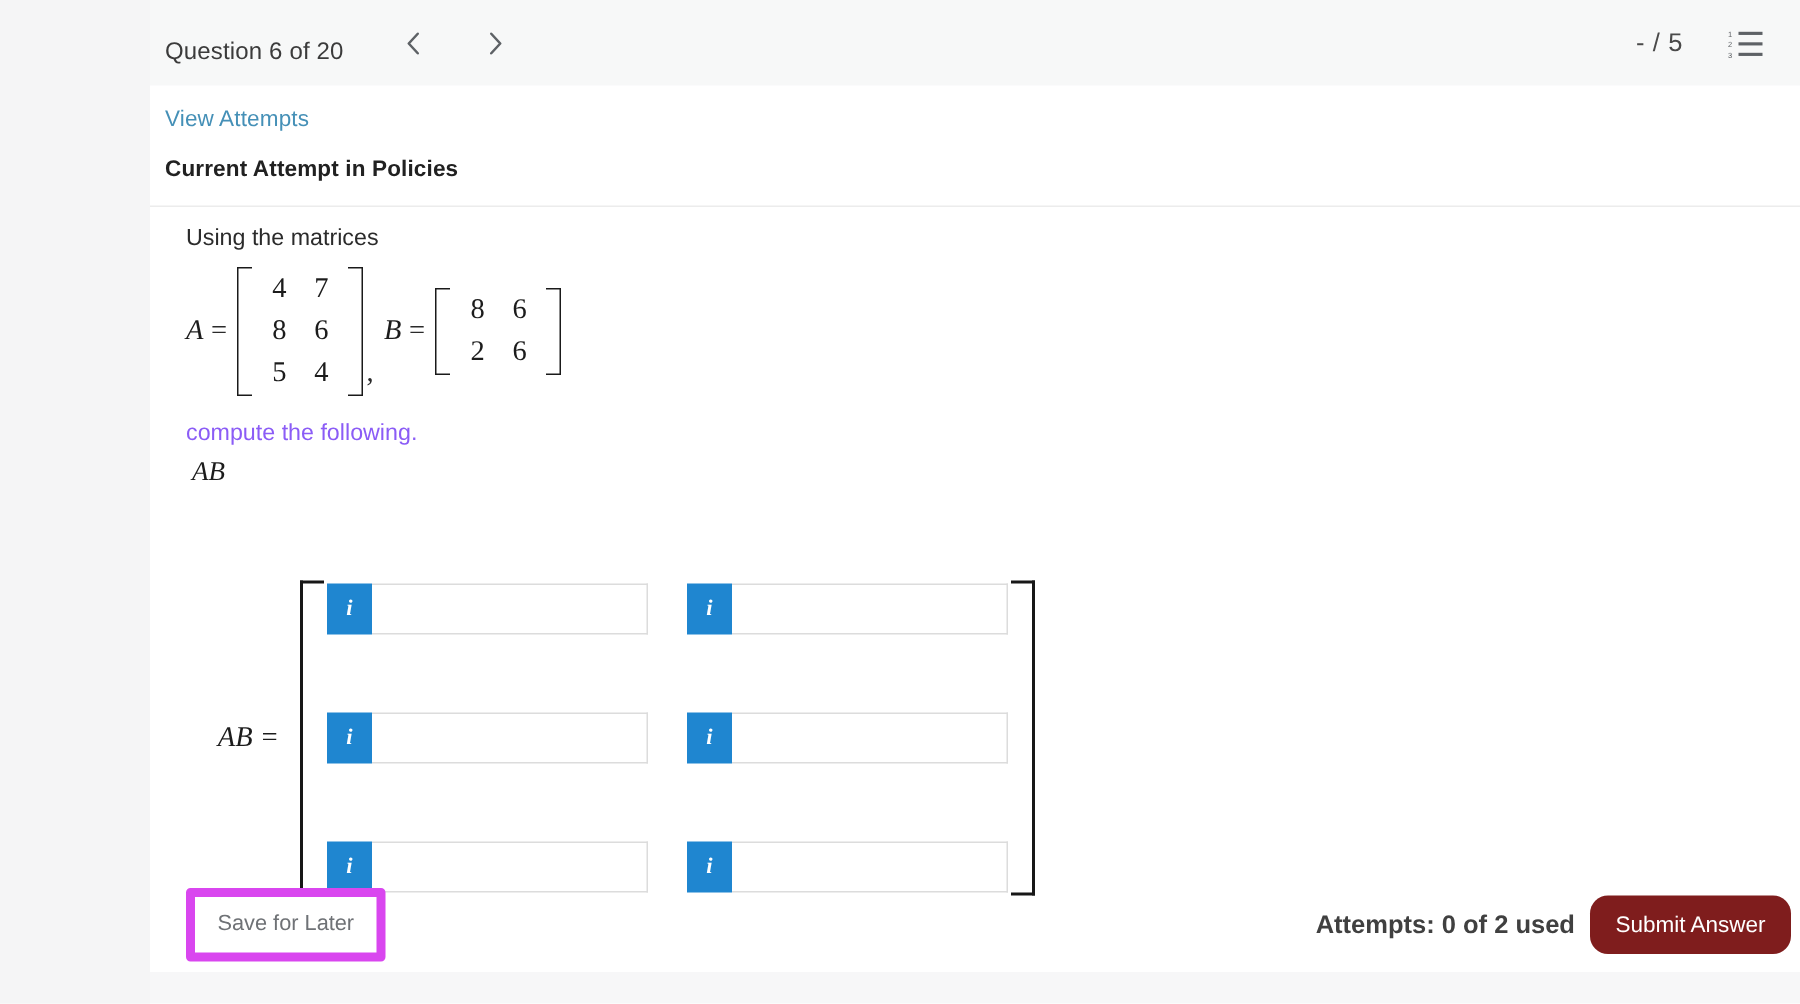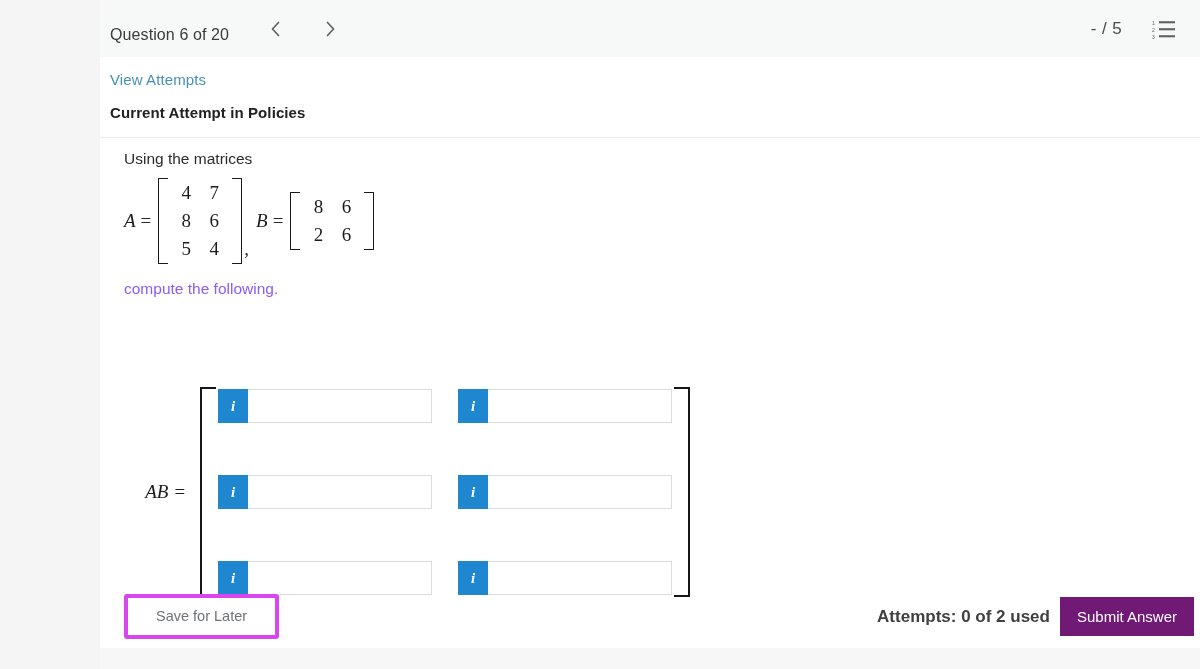--- a/index.html
+++ b/index.html
@@ -287,42 +287,42 @@
     left: 0; top: 528px;
     width: 1100px;
     height: 63px;
     display: flex;
     align-items: center;
     padding: 0 6px 0 24px;
     box-sizing: border-box;
   }
   .save-btn {
     background: #ffffff;
-    border: 4px solid #d946ef;
+    border: 6px solid #d946ef;
     border-radius: 3px;
     color: #6f7276;
     font-family: "Liberation Sans", sans-serif;
     font-size: 14.5px;
-    padding: 11px 28px;
+    padding: 11px 15px;
     cursor: pointer;
     line-height: 1;
   }
   .footer-spacer { flex: 1; }
   .attempts {
     font-size: 17px;
     font-weight: 700;
     color: #404040;
     margin-right: 10px;
     white-space: nowrap;
     text-align: right;
   }
   .submit-btn {
-    background: #701a75;
+    background: #7f1d1d;
     border: none;
-    border-radius: 0;
+    border-radius: 12px;
     color: #ffffff;
     font-family: "Liberation Sans", sans-serif;
     font-size: 15px;
     padding: 12px 17px;
     cursor: pointer;
     line-height: 1;
     white-space: nowrap;
   }
 </style>
 </head>
@@ -417,20 +417,21 @@
               <span class="mcell">6</span>
             </span>
           </span>
           <span class="br br-r"></span>
         </span>
 
       </div>
 
       <div class="compute-text">compute the following.</div>
 
+      <div class="ab-expr">AB</div>
     </div>
 
     <div class="answer-wrap">
 
       <div class="ab-label">AB =</div>
 
       <div class="ans-bracket-l"></div>
 
       <div class="ans-grid">
 

